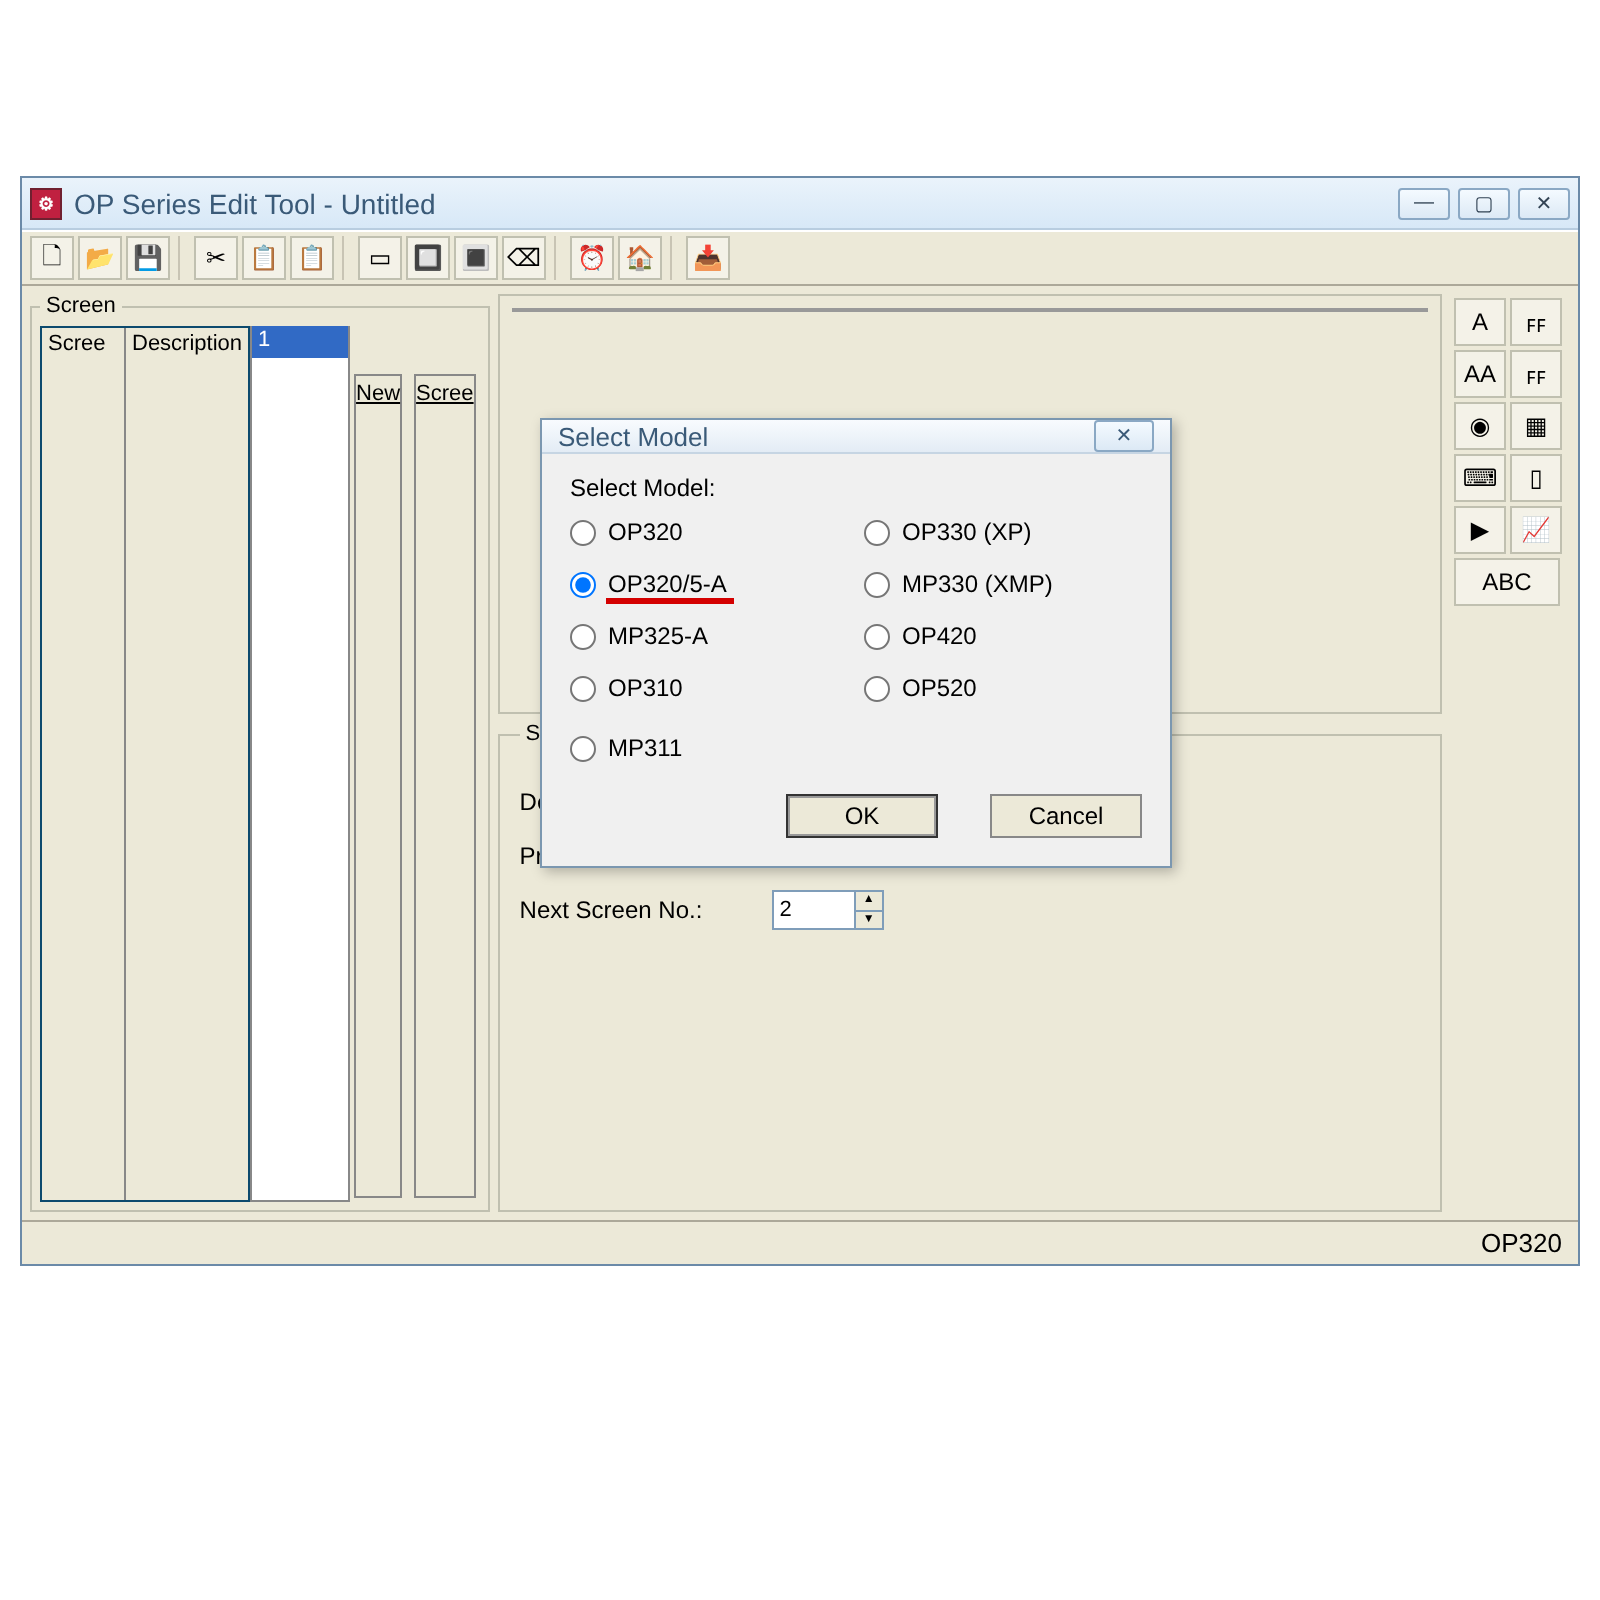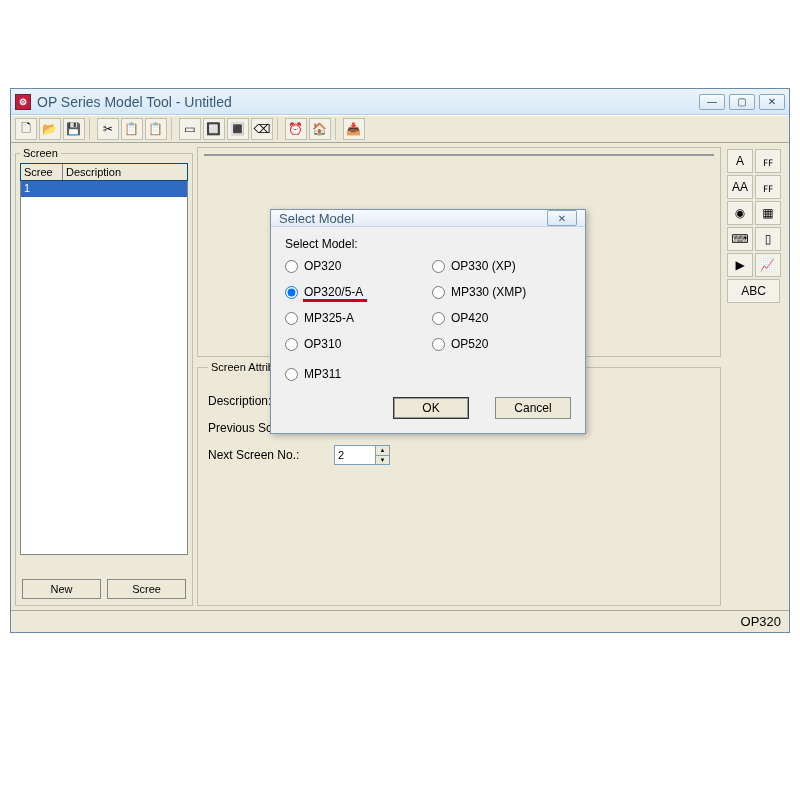--- a/index.html
+++ b/index.html
@@ -85,38 +85,38 @@
     background:#ece9d8;
     padding:4px;
     gap:4px;
     position:relative;
   }
   fieldset.screenpanel {
     width: 178px;
     border:1px solid #c0c0b0;
     margin:0;
     padding:4px;
-    display:flex;flex-direction:column;
+    display:flex;flex-direction:row;
   }
   fieldset legend { font-size:11px; padding:0 3px; }
   .listhead {
     display:flex; background:#ece9d8; border:1px solid #0c4a6e;
   }
   .listhead div {
     border-right:1px solid #888; padding:2px 3px; background:#ece9d8;
   }
   .listbody {
     flex:1; background:#fff; border:1px solid #888; border-top:none;
     overflow:hidden;
   }
   .listrow {
     display:flex; color:#fff; background:#316ac5; height:16px;
   }
   .listrow div { padding:1px 3px; }
-  .screenbtns { display:flex; gap:6px; padding:24px 2px 2px; }
+  .screenbtns { display:flex; gap:6px; padding:24px 2px 2px;text-decoration:underline; }
   .btn {
     border:1px solid #888; background:#ece9d8; padding:3px 0;
     flex:1; text-align:center; cursor:pointer; font-size:11px;
   }
   .mainarea {
     flex:1;
     display:flex; flex-direction:column;
     gap:4px;
   }
   fieldset.canvaswrap {
@@ -204,21 +204,21 @@
     border:1px solid #888; background:#ece9d8; cursor:pointer; font-size:12px;
   }
   .dlgbtn.def { border:1px solid #333; box-shadow:0 0 0 1px #999 inset; }
 </style>
 </head>
 <body>
 
 <div class="window">
   <div class="titlebar">
     <div class="titlebar-icon">⚙</div>
-    <div class="title-text">OP Series Model Tool - Untitled</div>
+    <div class="title-text">OP Series Edit Tool - Untitled</div>
     <div class="winbtns">
       <div class="winbtn">—</div>
       <div class="winbtn">▢</div>
       <div class="winbtn">✕</div>
     </div>
   </div>
 
 
   <div class="toolbar">
     <div class="tbtn">🗋</div>

